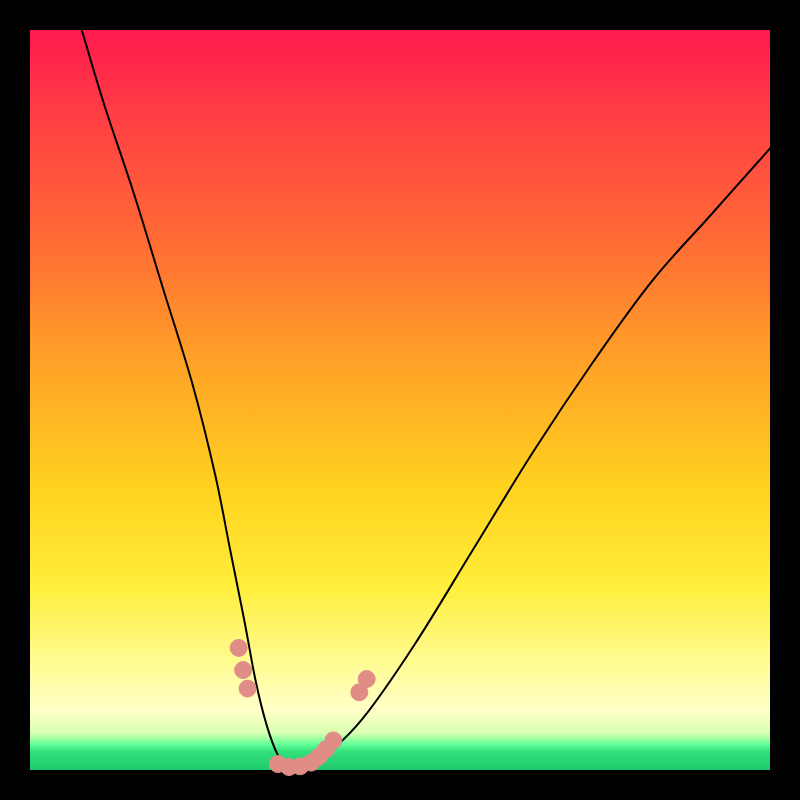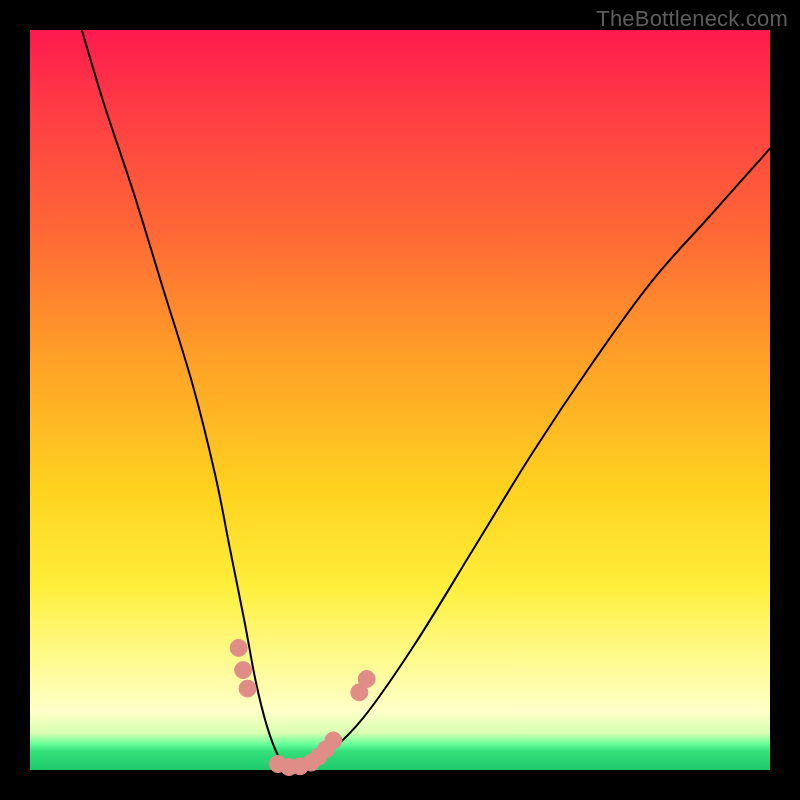--- a/index.html
+++ b/index.html
@@ -64,21 +64,20 @@
   }
   .marker {
     fill: #e08d87;
     stroke: #e08d87;
   }
 </style>
 </head>
 <body>
 
 <div class="frame">
-  <div class="watermark">TheBottleneck.com</div>
 
   <div class="plot-area">
     <svg class="curve-layer" viewBox="0 0 740 740" preserveAspectRatio="none">
       <path id="bottleneck-path" class="curve" d="M 51.800000000000004,0 C 55.79600000000001,13.32 64.676,44.69600000000001 74,74 C 83.324,103.30399999999999 92.94400000000002,129.49999999999994 103.60000000000001,162.79999999999995 C 114.256,196.09999999999997 122.54399999999998,224.368 133.2,259 C 143.856,293.632 153.476,321.9 162.8,355.2 C 172.12400000000002,388.5 178.34,414.696 185,444 C 191.66,473.304 194.472,491.36 199.8,518 C 205.12800000000001,544.64 209.938,568.024 214.6,592 C 219.262,615.976 221.70399999999998,632.552 225.7,651.2 C 229.696,669.8480000000001 232.804,682.28 236.8,695.6 C 240.79600000000002,708.9200000000001 243.904,717.2080000000001 247.9,725.2 C 251.89600000000002,733.192 254.338,737.336 259,740 C 263.662,742.664 267.14,742.664 273.8,740 C 280.46000000000004,737.336 285.344,734.524 296,725.2 C 306.656,715.8760000000001 317.016,708.1800000000001 333,688.2 C 348.984,668.22 364.82,644.836 384.8,614.2 C 404.78000000000003,583.5640000000001 422.688,552.6320000000001 444,518 C 465.312,483.368 481.88800000000003,455.1 503.20000000000005,421.8 C 524.5120000000001,388.5 541.088,363.63599999999997 562.4,332.99999999999994 C 583.712,302.3639999999999 600.288,278.23999999999995 621.6,251.59999999999997 C 642.912,224.95999999999998 659.488,208.976 680.8000000000001,185 C 702.1120000000001,161.024 729.344,130.38799999999998 740,118.39999999999998"></path>
       <g id="marker-group">
           <circle cx="208.67999999999998" cy="617.9" r="8.5" class="marker"></circle>
           <circle cx="213.12000000000003" cy="640.1" r="8.5" class="marker"></circle>
           <circle cx="217.55999999999997" cy="658.6" r="8.5" class="marker"></circle>
           <circle cx="247.9" cy="734.08" r="8.5" class="marker"></circle>
           <circle cx="259" cy="737.04" r="8.5" class="marker"></circle>

